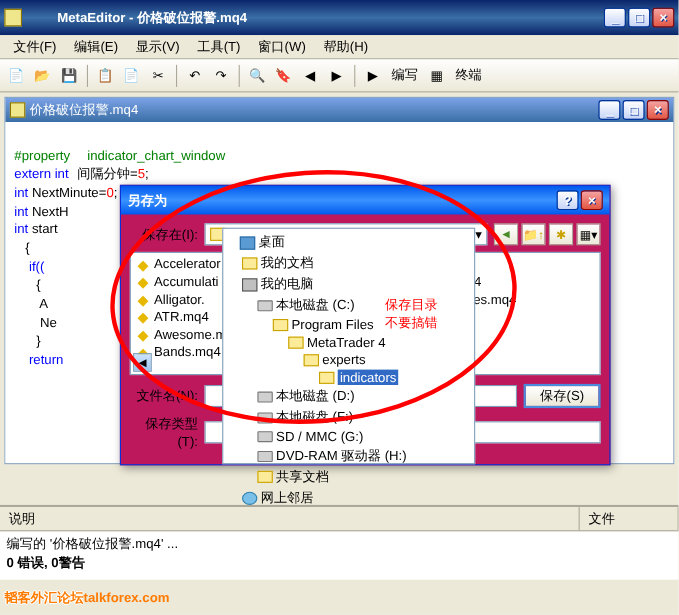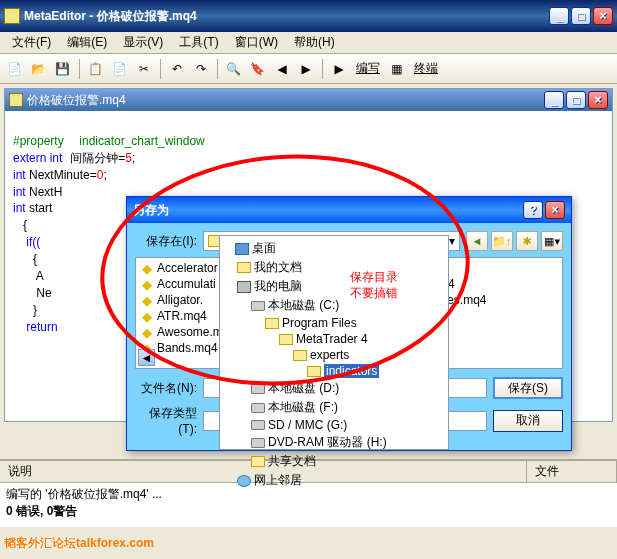--- a/index.html
+++ b/index.html
@@ -1,42 +1,42 @@
 <!DOCTYPE html>
 <html><head>
 <meta charset="utf-8">
 <style>
 * { margin: 0; padding: 0; box-sizing: border-box; font-family: "SimSun", Tahoma, sans-serif; font-size: 12px; }
 body { background: #ece9d8; width: 617px; height: 559px; overflow: hidden; position: relative; }
 
-.titlebar { height: 26px; background: linear-gradient(#0a246a, #3a6ea5, #0a246a); color: #fff; display: flex; align-items: center; padding: 16px 4px; }
+.titlebar { height: 26px; background: linear-gradient(#0a246a, #3a6ea5, #0a246a); color: #fff; display: flex; align-items: center; padding: 16px 4px; gap: 28px; }
 .titlebar .icon { width: 16px; height: 16px; margin-right: 4px; background: #f0e68c; border: 1px solid #8b7500; }
 .titlebar .title { flex: 1; font-weight: bold; }
 .winbtns { display: flex; gap: 2px; }
 .winbtn { width: 20px; height: 18px; background: linear-gradient(#fefefe,#c7d4f7); border: 1px solid #003399; border-radius: 3px; display: flex; align-items: center; justify-content: center; font-weight: bold; color: #fff; text-shadow: 1px 1px #003399; cursor: pointer; }
 .winbtn.close { background: linear-gradient(#f5a3a3,#e45642); border-color: #8b0000; }
 
 .menubar { height: 22px; background: #ece9d8; display: flex; align-items: center; padding: 0 4px; border-bottom: 1px solid #aca899; }
 .menubar span { padding: 2px 8px; cursor: pointer; }
 
 .toolbar { height: 30px; background: linear-gradient(#fefefe,#ece9d8); border-bottom: 1px solid #aca899; display: flex; align-items: center; padding: 0 4px; gap: 2px; }
 .tbtn { width: 22px; height: 22px; border: 1px solid transparent; display: flex; align-items: center; justify-content: center; cursor: pointer; }
 .tsep { width: 1px; height: 20px; background: #aca899; margin: 0 3px; }
-.tlabel { padding: 0 4px; cursor: pointer; text-decoration: underline;}
+.tlabel { padding: 0 4px; cursor: pointer;}
 
 .editor-window { margin: 4px; border: 1px solid #7f9db9; background: #fff; }
 .editor-titlebar { height: 22px; background: linear-gradient(#7ba2e7,#3a6ea5); color: #fff; display: flex; align-items: center; padding: 0 4px; }
 .editor-titlebar .icon { width: 14px; height: 14px; background: #f0e68c; border: 1px solid #8b7500; margin-right: 4px; }
 .editor-body { padding: 6px 8px; font-family: "Courier New", monospace; font-size: 13px; white-space: pre; background: #fff; color: #000; line-height: 1.3; height: 310px; overflow: hidden; position: relative;}
 .kw-prop { color: #008000; }
 .kw-blue { color: #0000ff; }
 .kw-red { color: #ff0000; }
 
 
-.dialog { position: absolute; top: 168px; left: 126px; width: 446px; border: 1px solid #0831d9; background: #7dd3fc; box-shadow: 2px 2px 8px rgba(0,0,0,.4); margin-top: 28px; }
+.dialog { position: absolute; top: 168px; left: 109px; width: 446px; border: 1px solid #0831d9; background: #be185d; box-shadow: 2px 2px 8px rgba(0,0,0,.4); }
 .dialog .dlg-title { height: 26px; background: linear-gradient(#0058ee,#3a93ff,#0058ee); color: #fff; display: flex; align-items: center; padding: 0 6px; font-weight: bold; }
 .dialog .dlg-title span { flex: 1; }
 .dlg-body { padding: 8px; }
 .dlg-row { display: flex; align-items: center; margin-bottom: 6px; gap: 6px; }
 .dlg-label { width: 62px; text-align: right; }
 .combo { flex: 1; height: 20px; border: 1px solid #7f9db9; background: #fff; display: flex; align-items: center; padding: 0 4px; }
 .combo .folder-ic { width: 14px; height: 12px; background: #fceb98; border: 1px solid #c9a200; margin-right: 4px; }
 .nav-icons { display: flex; gap: 3px; }
 .navbtn { width: 22px; height: 20px; border: 1px solid #aca899; background: linear-gradient(#fff,#ece9d8); display: flex; align-items: center; justify-content: center; cursor: pointer; font-size: 11px; }
 
@@ -271,21 +271,20 @@
     </div>
 
     <div class="dlg-row" style="margin-top:8px">
       <span class="dlg-label">文件名(N):</span>
       <input class="dlg-input" style="">
       <button class="dlg-btn default">保存(S)</button>
     </div>
     <div class="dlg-row">
       <span class="dlg-label">保存类型(T):</span>
       <input class="dlg-input" style="">
-      <button class="dlg-btn">取消</button>
     </div>
   </div>
 </div>
 
 <div class="red-circle"></div>
 <div class="red-annot">
   <div>保存目录</div>
   <div>不要搞错</div>
 </div>
 

